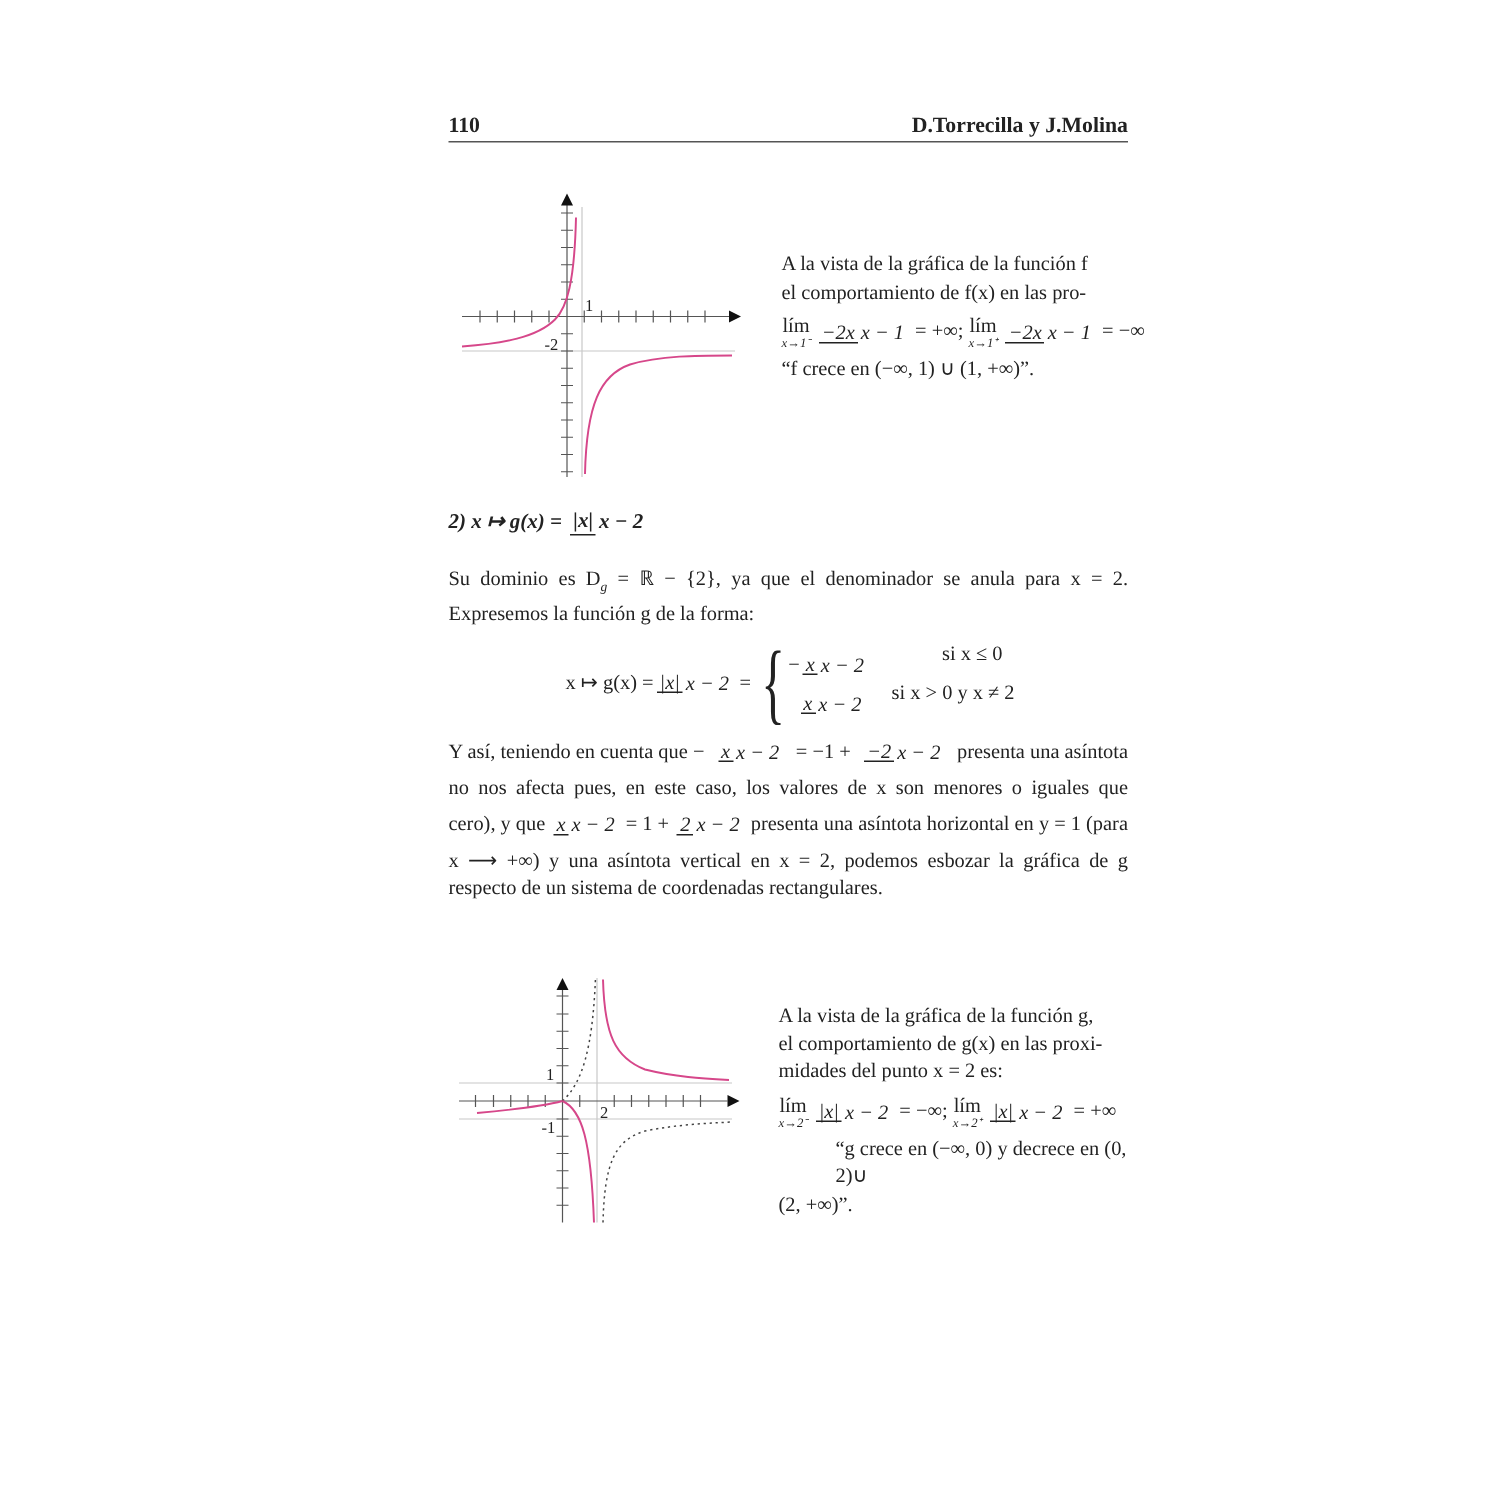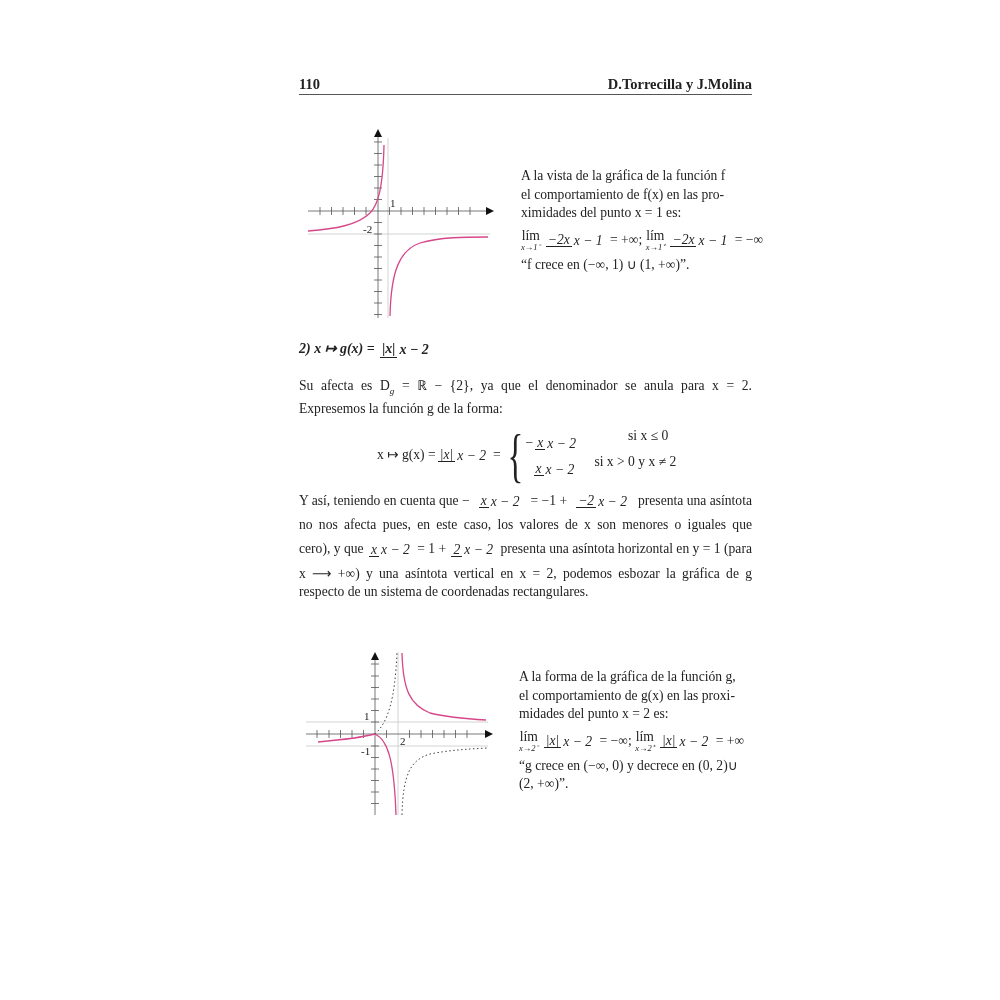--- a/index.html
+++ b/index.html
@@ -46,21 +46,20 @@
   <polygon points="374,137 378,129 382,137" fill="#111"></polygon>
   <path d="M308 231 C335 229 358 225 370 213 C378 205 383 188 384 145" fill="none" stroke="#d6478a" stroke-width="1.3"></path>
   <path d="M390 316 C391 270 400 250 420 243 C440 237 465 237 488 237" fill="none" stroke="#d6478a" stroke-width="1.3"></path>
   <text class="lbl" x="390" y="207">1</text>
   <text class="lbl" x="363" y="233">-2</text>
 </svg>
 
 <div class="abs txt" style="left:521px;top:167px;width:232px;">
   <div>A la vista de la gráfica de la función f</div>
   <div>el comportamiento de f(x) en las pro-</div>
-  <div>ximidades del punto x = 1 es:</div>
   <div style="margin-top:6px;white-space:nowrap;">
     <span class="lim">
       <span>lím</span>
       <span class="sub">x→1⁻</span>
     </span>
     <span class="frac it">
       <span class="num">−2x</span>
       <span class="den">x − 1</span>
     </span>
     <span>= +∞;</span>
@@ -79,21 +78,21 @@
 
 <div class="abs txt" style="left:299px;top:340px;font-weight:bold;font-size:14px;white-space:nowrap;">
   <span class="it">2) x ↦ g(x) =</span>
   <span class="frac it" style="line-height:16px;">
     <span class="num" style="border-bottom-width:1.5px;">|x|</span>
     <span class="den">x − 2</span>
   </span>
 </div>
 
 <div class="abs txt" style="left:299px;top:377px;width:453px;">
-  <div class="just"><span>Su afecta es D</span><sub class="it" style="font-size:9px;">g</sub><span> = ℝ − {2}, ya que el denominador se anula para x = 2.</span></div>
+  <div class="just"><span>Su dominio es D</span><sub class="it" style="font-size:9px;">g</sub><span> = ℝ − {2}, ya que el denominador se anula para x = 2.</span></div>
   <div>Expresemos la función g de la forma:</div>
 </div>
 
 <div class="abs txt" style="left:377px;top:420px;white-space:nowrap;display:flex;align-items:center;height:70px;">
   <span>x ↦ g(x) =</span>
   <span class="frac">
     <span class="num it">|x|</span>
     <span class="den it">x − 2</span>
   </span>
   <span style="margin-left:3px;">=</span>
@@ -169,21 +168,21 @@
 
   <path d="M318 742 C340 740 360 738 375 734" fill="none" stroke="#d6478a" stroke-width="1.3"></path>
   <path d="M375 734 C388 740 394 760 396 815" fill="none" stroke="#d6478a" stroke-width="1.3"></path>
   <path d="M402 653 C403 690 410 705 430 713 C450 718 468 719 486 720" fill="none" stroke="#d6478a" stroke-width="1.3"></path>
   <text class="lbl" x="364" y="720">1</text>
   <text class="lbl" x="400" y="745">2</text>
   <text class="lbl" x="361" y="755">-1</text>
 </svg>
 
 <div class="abs txt" style="left:519px;top:668px;width:234px;">
-  <div>A la forma de la gráfica de la función g,</div>
+  <div>A la vista de la gráfica de la función g,</div>
   <div>el comportamiento de g(x) en las proxi-</div>
   <div>midades del punto x = 2 es:</div>
   <div style="margin-top:6px;white-space:nowrap;">
     <span class="lim">
       <span>lím</span>
       <span class="sub">x→2⁻</span>
     </span>
     <span class="frac it">
       <span class="num">|x|</span>
       <span class="den">x − 2</span>
@@ -192,15 +191,15 @@
     <span class="lim">
       <span>lím</span>
       <span class="sub">x→2⁺</span>
     </span>
     <span class="frac it">
       <span class="num">|x|</span>
       <span class="den">x − 2</span>
     </span>
     <span>= +∞</span>
   </div>
-  <div style="margin-top:4px;">“g crece en (−∞, 0) y decrece en (0, 2)∪</div>
+  <div style="margin-top:4px;margin-left:38px;">“g crece en (−∞, 0) y decrece en (0, 2)∪</div>
   <div>(2, +∞)”.</div>
 </div>
 
 </body></html>

